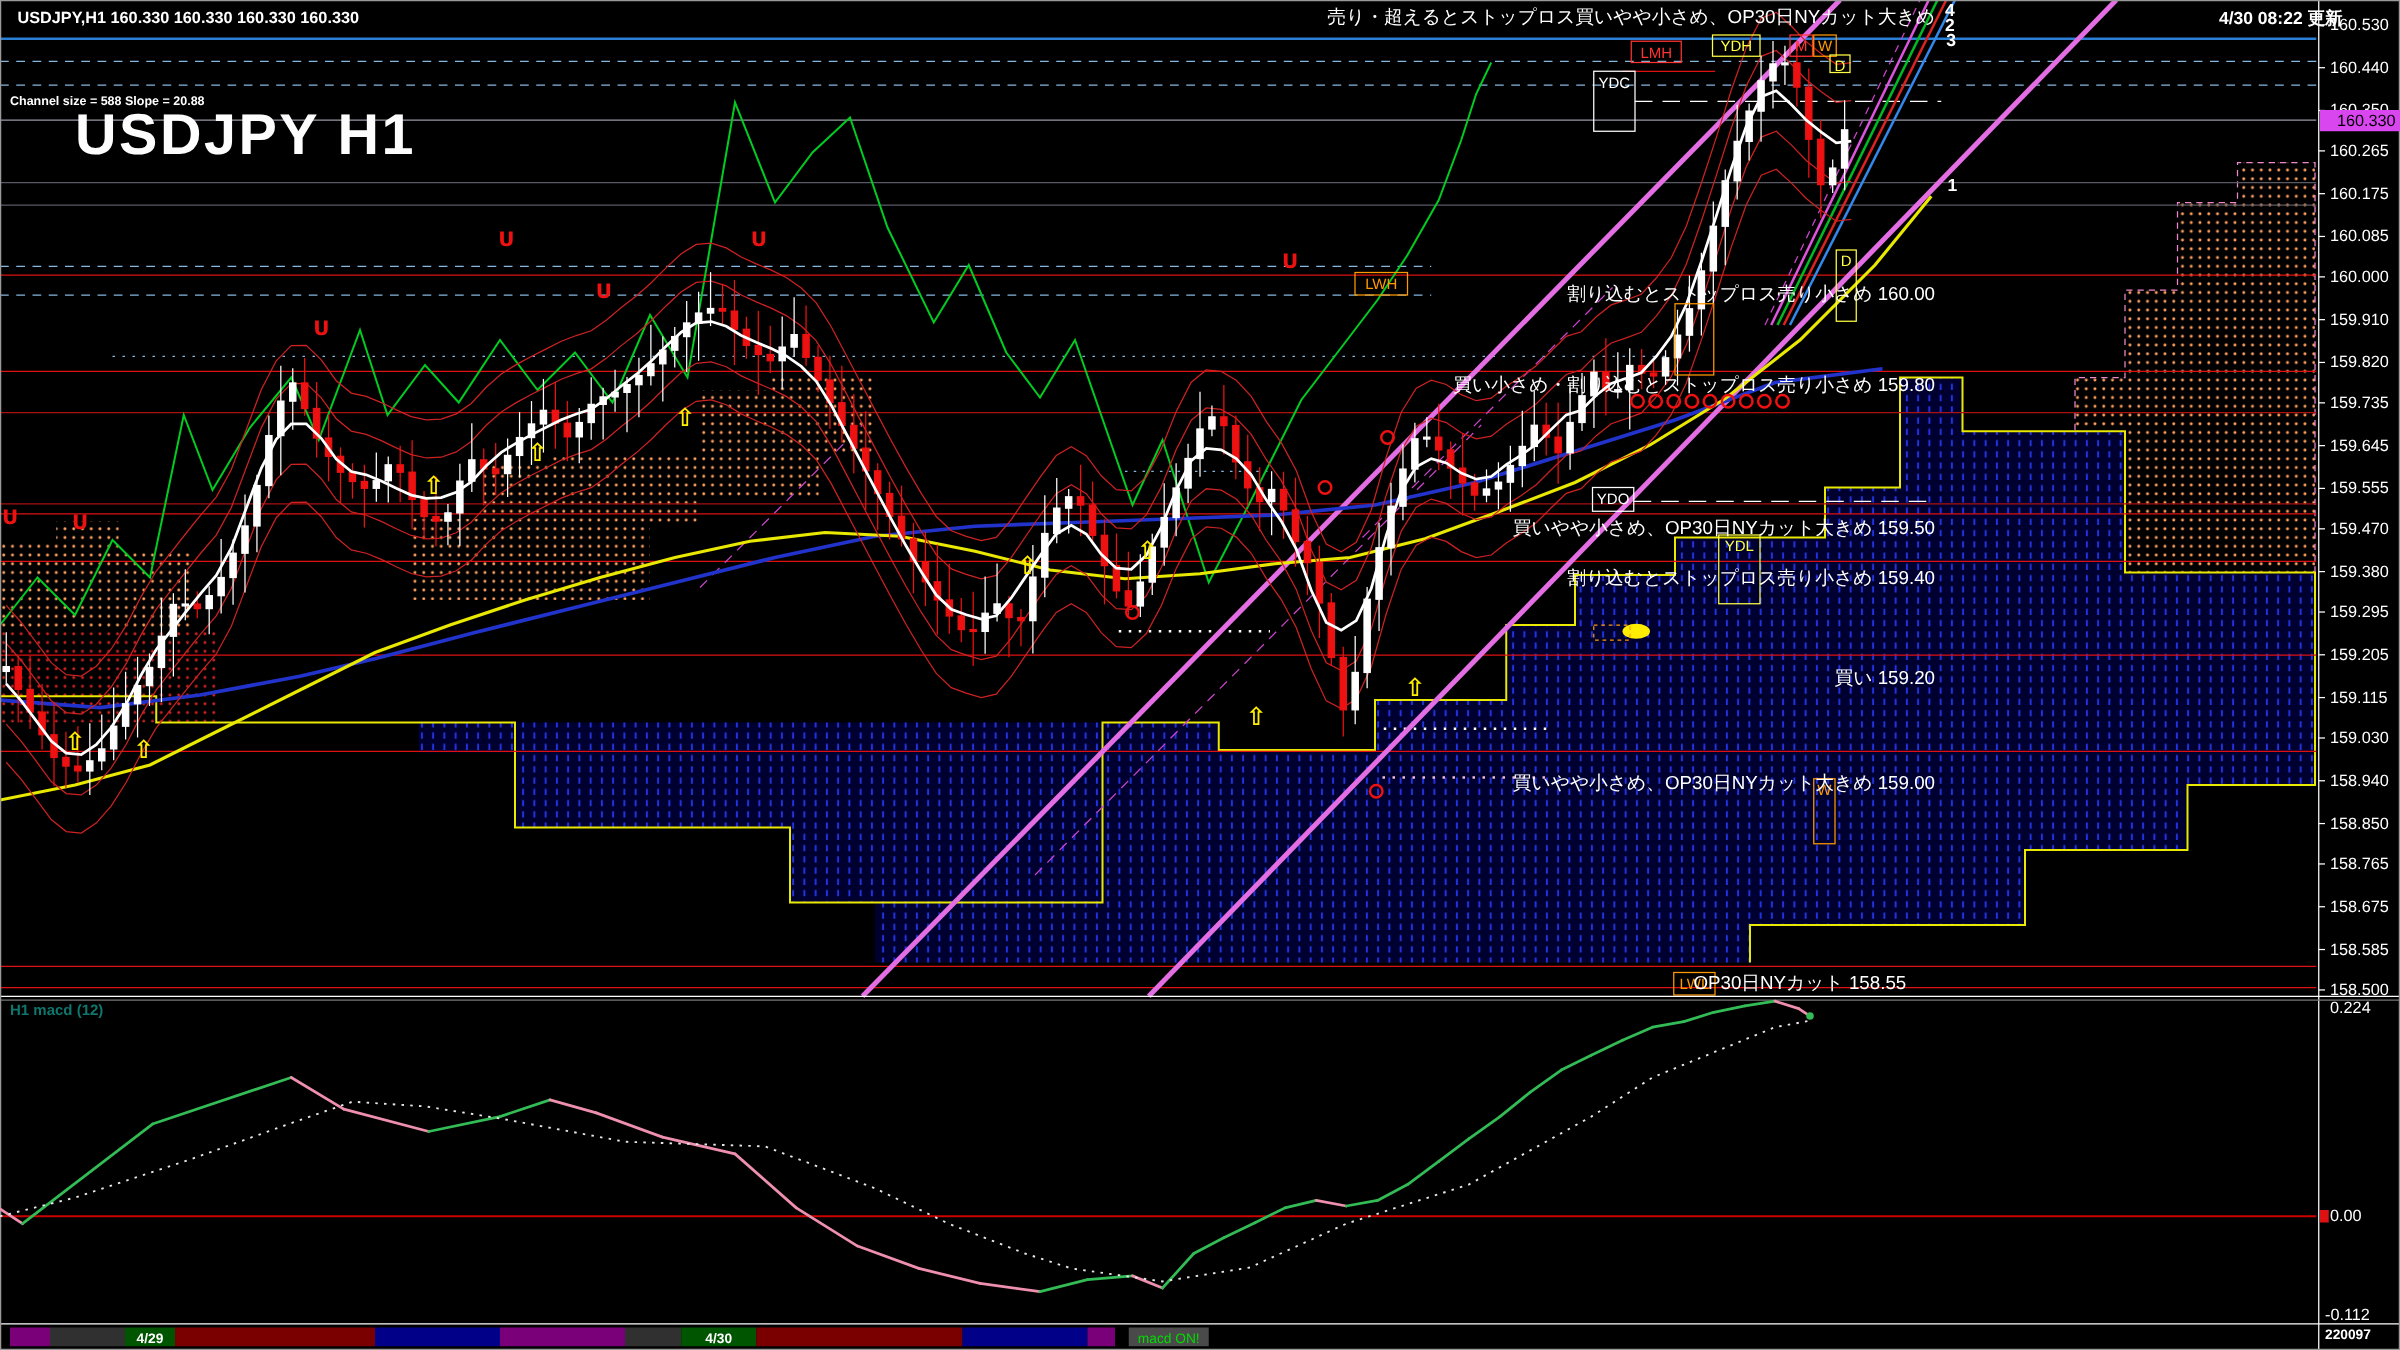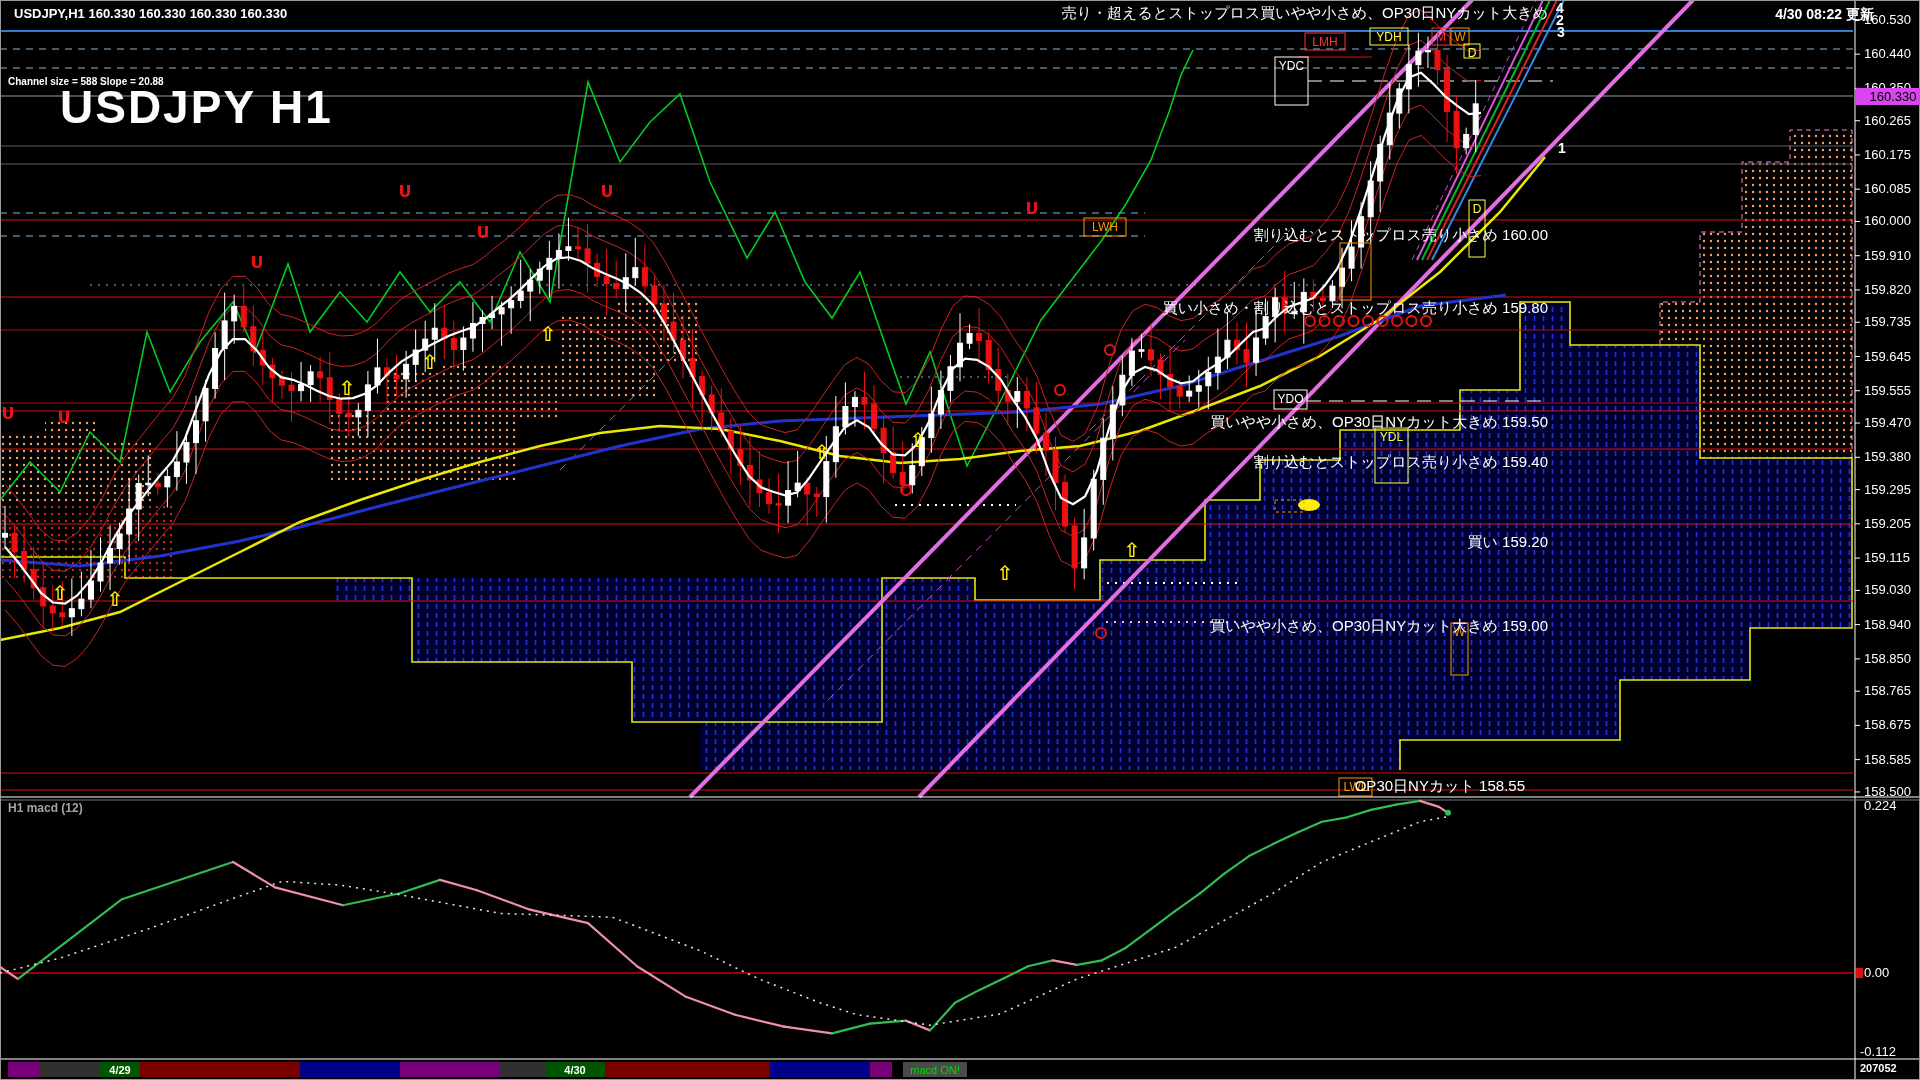--- a/index.html
+++ b/index.html
@@ -4,21 +4,21 @@
 <style>
   html,body{margin:0;padding:0;background:#000;}
   #stage{position:relative;width:1920px;height:1080px;background:#000;overflow:hidden;
          font-family:"Liberation Sans","DejaVu Sans",sans-serif;}
   .abs{position:absolute;}
   .wtxt{color:#fff;white-space:nowrap;font-weight:bold;}
   #symbol-line{left:14px;top:6px;font-size:13px;}
   #channel-info{left:8px;top:76px;font-size:10px;}
   #watermark{left:60px;top:80px;font-size:46px;letter-spacing:2px;color:#fdfdfd;}
   #updated{right:46px;top:6px;font-size:14px;}
-  #macd-title{left:8px;top:801px;font-size:12px;color:#a3a3a3;}
+  #macd-title{left:8px;top:801px;font-size:12px;color:#0f766e;}
   #price-box{left:1856px;top:88px;width:74px;height:17px;background:#d946ef;color:#000;
              font-size:13px;text-align:center;line-height:17px;}
   #vol-label{left:1860px;top:1062px;font-size:11px;}
   svg{position:absolute;left:0;top:0;}
 </style>
 </head>
 <body>
 
 <div id="stage">
   <svg id="chart" width="1920" height="1080">
@@ -586,14 +586,14 @@
         <rect x="903" y="1062" width="64" height="15" fill="#4a4a4a"></rect>
         <text x="935" y="1074" fill="#00dd00" font-size="11" text-anchor="middle">macd ON!</text>
       </g>
     </svg>
   <div class="abs wtxt" id="symbol-line">USDJPY,H1  160.330 160.330 160.330 160.330</div>
   <div class="abs wtxt" id="channel-info">Channel size = 588 Slope = 20.88</div>
   <div class="abs wtxt" id="watermark">USDJPY H1</div>
   <div class="abs wtxt" id="updated">4/30 08:22 更新</div>
   <div class="abs wtxt" id="macd-title">H1  macd (12)</div>
   <div class="abs" id="price-box">160.330</div>
-  <div class="abs wtxt" id="vol-label">207052</div>
+  <div class="abs wtxt" id="vol-label">220097</div>
 </div>
 
 </body></html>

